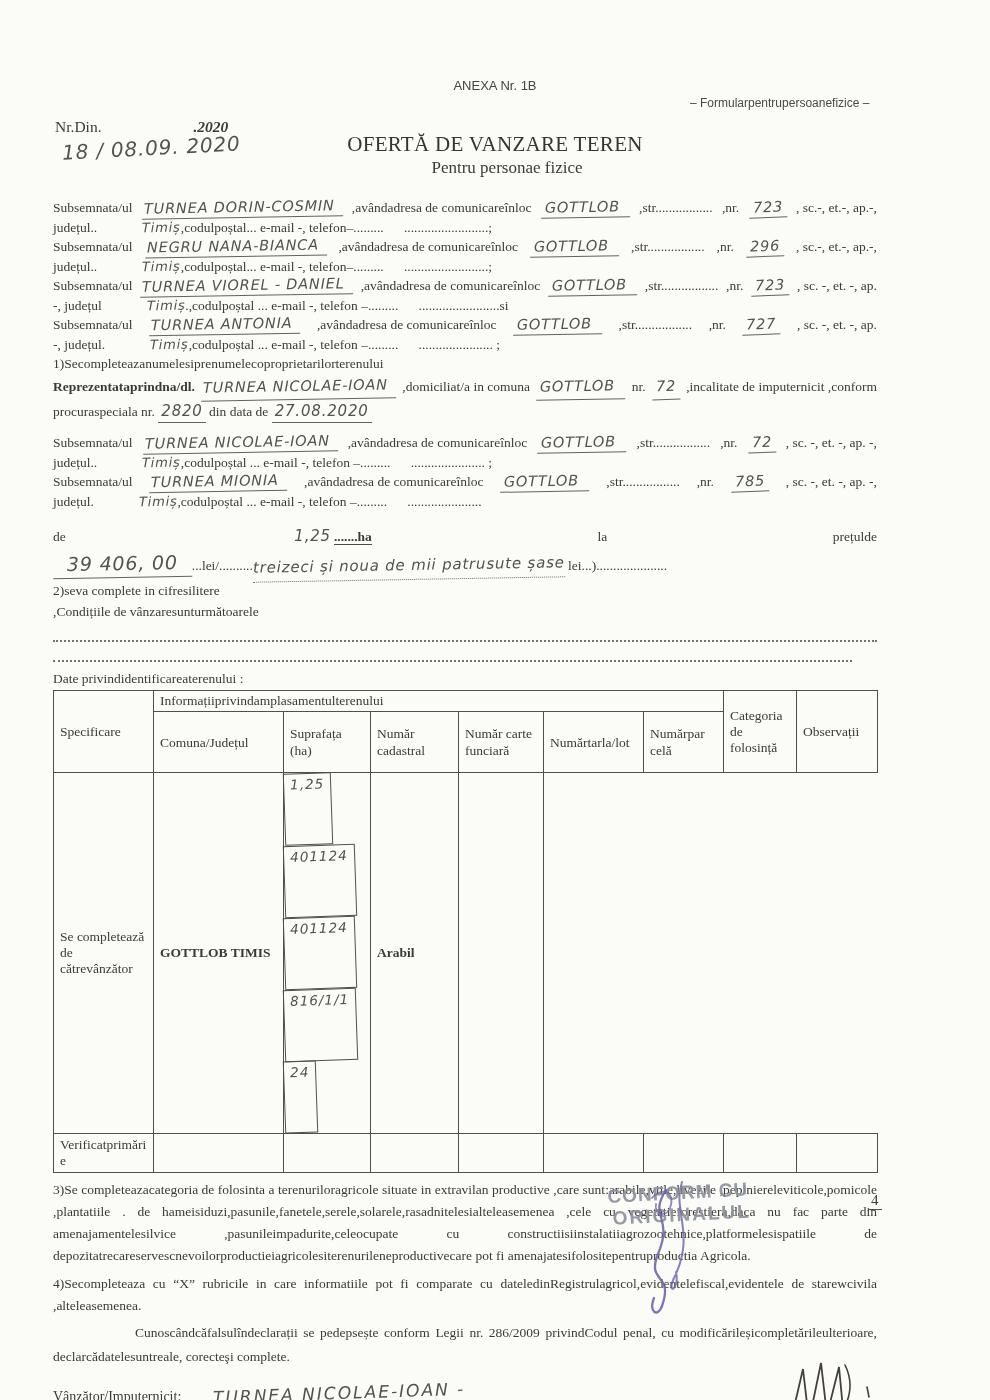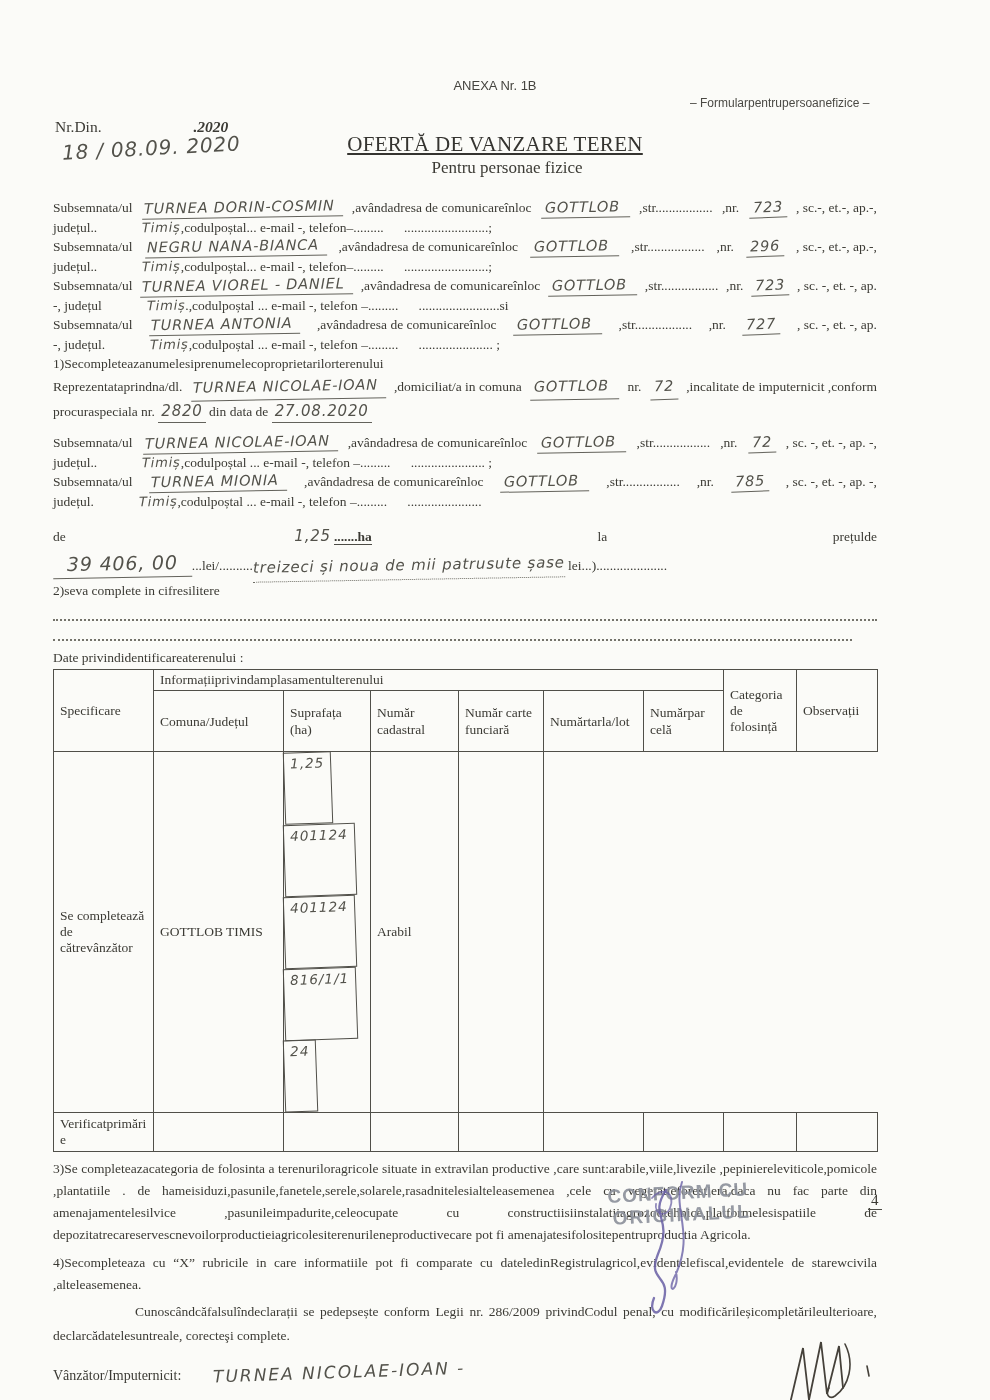--- a/index.html
+++ b/index.html
@@ -11,38 +11,38 @@
   
   .hdr { position:absolute; top:70px; left:0; width:990px; height:130px; }
   .anexa { position:absolute; top:8px; left:0; width:100%; text-align:center;
            font-family:"Liberation Sans", sans-serif; font-size:13px; color:#45443f; }
   .formnote { position:absolute; top:26px; left:690px;
               font-family:"Liberation Sans", sans-serif; font-size:12px; color:#4a4944; }
   .nrdin { position:absolute; top:48px; left:55px; font-size:15.5px; }
   .nrdin .yr { font-weight:bold; font-style:italic; margin-left:88px;margin-top:16px; }
   .nrdin-hw { position:absolute; top:66px; left:62px; font-size:20px; transform:rotate(-3deg); }
   .title { position:absolute; top:62px; left:0; width:100%; text-align:center;
-           font-size:21px; letter-spacing:.3px; color:#353430;text-decoration:underline; }
+           font-size:21px; letter-spacing:.3px; color:#353430; }
   .subtitle { position:absolute; top:88px; left:12px; width:100%; text-align:center; font-size:17px; }
   
   .hw { font-family:"DejaVu Sans", sans-serif; font-style:italic; color:#53524b;
         letter-spacing:.8px; display:inline-block; }
   .hw-name { font-size:14.5px; border-bottom:1px solid #63625b; padding:0 8px 0 2px; transform:rotate(-1deg); }
   .hw-loc  { font-size:14.5px; border-bottom:1px solid #63625b; padding:0 10px 0 4px; transform:rotate(-1deg); }
   .hw-nr   { font-size:14.5px; border-bottom:1px solid #63625b; padding:0 4px; transform:rotate(-2deg); }
   .hw-jud  { font-size:13px; transform:rotate(-1deg);margin-left:45px; }
   .hw-mid  { font-size:15px; padding:0 3px; }
   
   .content { position:absolute; top:198px; left:53px; width:824px; font-size:13.5px; }
   .sigline { display:flex; justify-content:space-between; align-items:baseline;
              line-height:19px; white-space:nowrap; }
   .judline { line-height:19px; white-space:pre-wrap; }
   .plain { margin:0; line-height:20px; }
   .repline { line-height:25px; }
-  .bold { font-weight:normal; }
+  .bold { font-weight:bold; }
   .procura { margin:0; line-height:22px; white-space:pre-wrap; }
   .uline { border-bottom:1px solid #63625b; }
   .gap10 { margin-top:10px; }
   .sale1 { line-height:26px; margin-top:12px; }
   .sale1 .ha { font-weight:bold; border-bottom:1px solid #4c4b45; }
   .sale2 { margin:0; line-height:27px; white-space:pre-wrap; }
   .sale2 .amount { font-size:19px; border-bottom:1px solid #63625b; padding:0 14px; transform:rotate(-1deg); }
   .sale2 .words { font-size:15px; border-bottom:1px dotted #6f6e66; transform:rotate(-1deg); }
   .mt8 { margin-top:9px; }
   .condrow { margin:0; line-height:21px; }
@@ -201,20 +201,21 @@
     <div class="sigline sale1">
       <span>de</span>
       <span><span class="hw hw-mid">1,25</span><span class="ha">.......ha</span></span>
       <span>la</span>
       <span>prețulde</span>
     </div>
 
     <p class="sale2"><span class="hw amount">39 406, 00</span><span>...lei/..........</span><span class="hw words">treizeci și noua de mii patrusute șase</span><span> lei...).....................</span></p>
 
     <p class="condrow mt8">2)seva complete in cifresilitere</p>
+    <p class="condrow">,Condițiile de vânzaresunturmătoarele</p>
     <div class="dotline"></div>
     <div class="dotline w97"></div>
 
     <p class="caption">Date privindidentificareaterenului :</p>
 
     <table class="land">
       <colgroup>
         <col style="width:100px">
           <col style="width:130px">
           <col style="width:87px">

